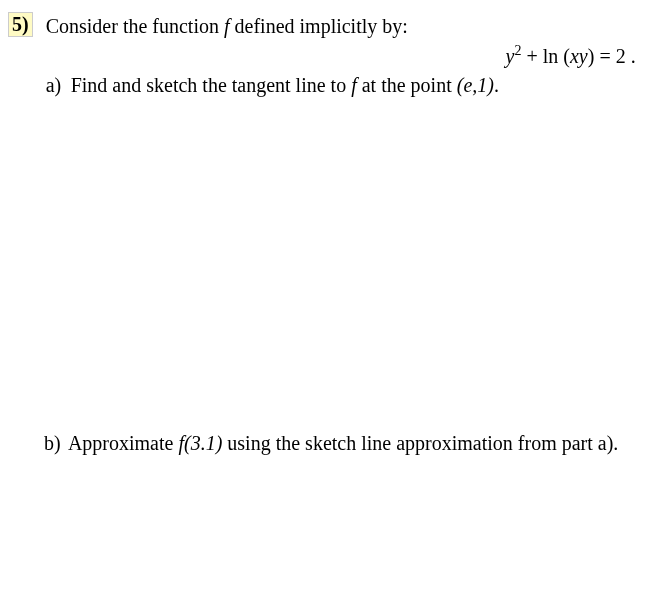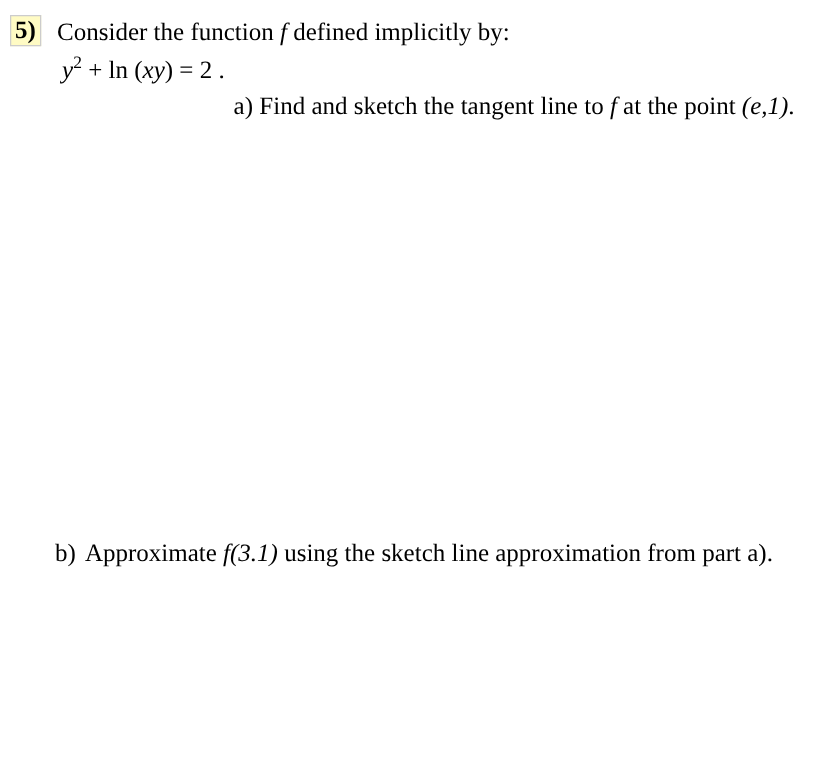--- a/index.html
+++ b/index.html
@@ -28,32 +28,32 @@
     .problem-body {
       display: inline-block;
       vertical-align: top;
       width: 590px;
     }
     .prompt-line {
       line-height: 1.4;
     }
     .equation-line {
       line-height: 1.6;
-      margin-left: 4px;
+      margin-left: 20px;
+      text-align: right;
     }
     .sup {
       font-size: 0.7em;
       vertical-align: super;
     }
     .italic {
       font-style: italic;
     }
     .part-a {
       margin-top: 2px;
-      text-align: right;
     }
     .part-b {
       position: absolute;
       top: 432px;
       left: 44px;
       width: 590px;
     }
     .part-label {
       display: inline-block;
       width: 20px;

